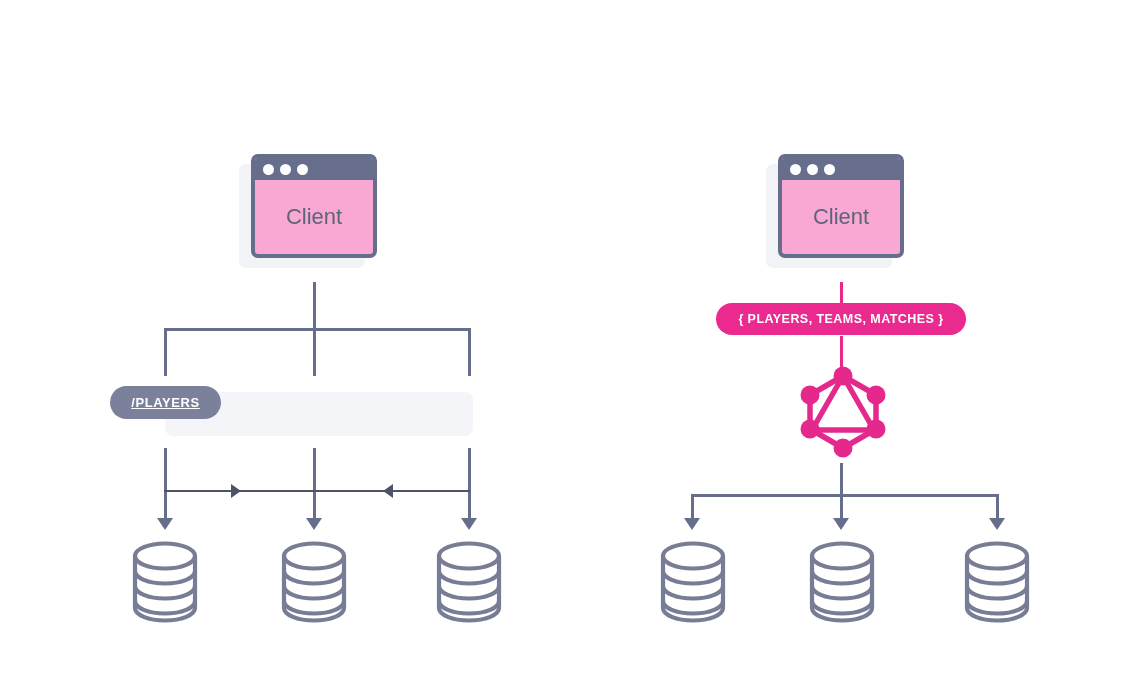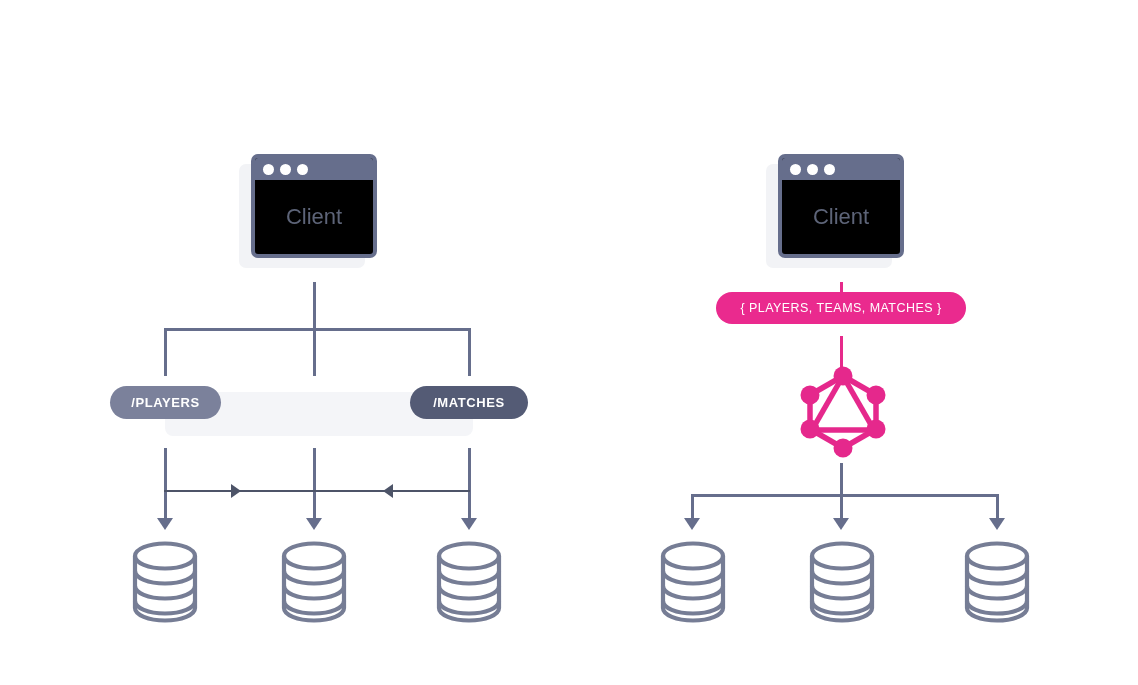--- a/index.html
+++ b/index.html
@@ -37,21 +37,21 @@
     background:#f2f3f6;
     border-radius:7px;
   }
   .client-frame{
     position:absolute;
     left:0;top:0;
     width:126px;height:104px;
     box-sizing:border-box;
     border:4px solid #666e8c;
     border-radius:7px;
-    background:#000000;
+    background:#f9a8d4;
     overflow:hidden;
   }
   .client-bar{
     position:absolute;left:0;top:0;right:0;height:22px;
     background:#666e8c;
     display:flex;align-items:center;
     padding-left:8px;
     gap:6px;
   }
   .dot{width:11px;height:11px;border-radius:50%;background:#ffffff;}
@@ -100,33 +100,33 @@
     position:absolute;
     height:33px;
     border-radius:17px;
     display:flex;align-items:center;justify-content:center;
     color:#ffffff;
     font-size:13px;
     font-weight:700;
     letter-spacing:.6px;
     white-space:nowrap;
   }
-  #pill-players{left:110px;top:386px;width:111px;background:#7b819b;}
+  #pill-players{left:110px;top:386px;width:111px;background:#7b819b;text-decoration:underline;}
   #pill-teams{left:260px;top:386px;width:110px;background:#6a7090;}
   #pill-matches{left:410px;top:386px;width:118px;background:#545b75;}
 
   
   #gql-pill{
     position:absolute;
-    left:716px;top:292px;
+    left:716px;top:303px;
     width:250px;height:32px;
     border-radius:16px;
     background:#ea2a8e;
     display:flex;align-items:center;justify-content:center;
-    color:#ffffff;font-size:12.5px;font-weight:400;letter-spacing:.45px;
+    color:#ffffff;font-size:12.5px;font-weight:700;letter-spacing:.45px;
     white-space:nowrap;
   }
 
   
   #gql-logo{position:absolute;left:800px;top:366px;width:86px;height:92px;}
 
   
   .db{position:absolute;width:68px;height:82px;}
 </style>
 </head>
@@ -148,21 +148,20 @@
   </div>
 
   <div class="vline" style="left:313px;top:282px;height:48px;"></div>
   <div class="hline" style="left:165px;top:328px;width:306px;"></div>
   <div class="vline" style="left:164px;top:328px;height:48px;"></div>
   <div class="vline" style="left:313px;top:328px;height:48px;"></div>
   <div class="vline" style="left:468px;top:328px;height:48px;"></div>
 
   <div class="pill-backdrop"></div>
   <div class="pill" id="pill-players">/PLAYERS</div>
-  <div class="pill" id="pill-matches">/MATCHES</div>
 
   <div class="vline" style="left:164px;top:448px;height:73px;"></div>
   <div class="vline" style="left:313px;top:448px;height:73px;"></div>
   <div class="vline" style="left:468px;top:448px;height:73px;"></div>
 
   <div class="arrow-down" style="left:157px;top:518px;"></div>
   <div class="arrow-down" style="left:306px;top:518px;"></div>
   <div class="arrow-down" style="left:461px;top:518px;"></div>
 
   <div class="hline" style="left:164px;top:490px;width:150px;height:2px;background:#4d5468;"></div>

